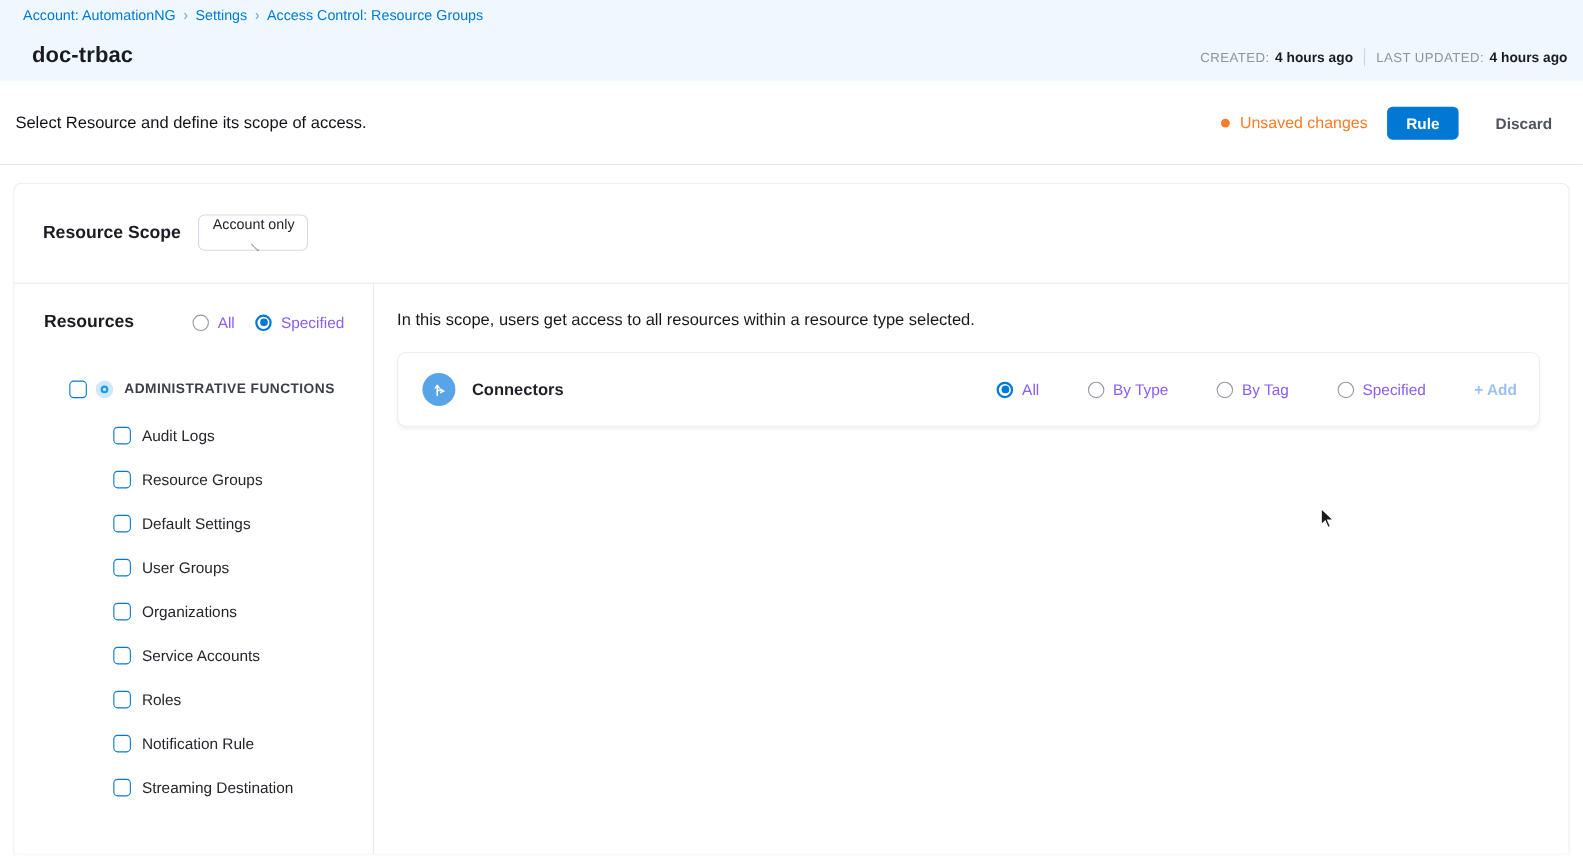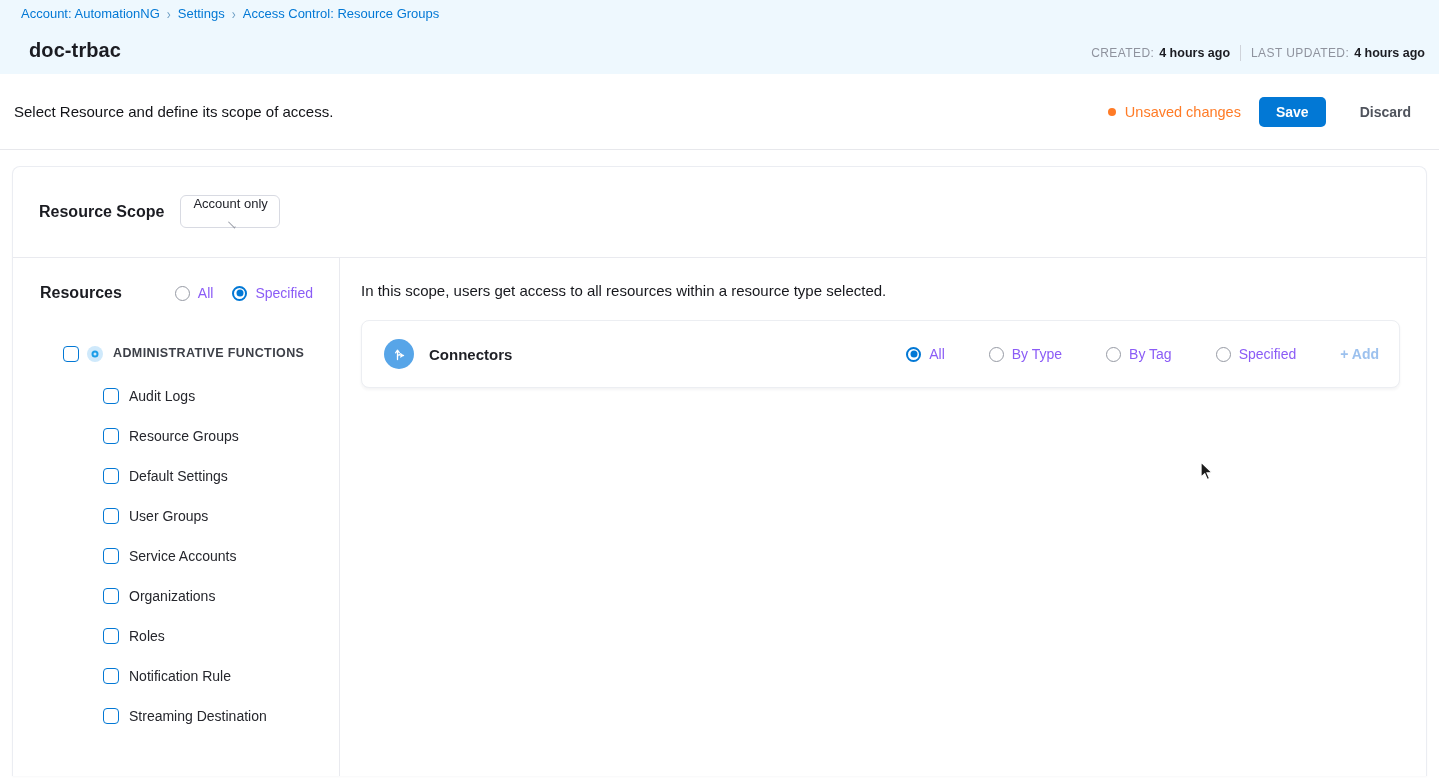--- a/index.html
+++ b/index.html
@@ -128,21 +128,21 @@
     </div>
   </div>
 
   <div class="toolbar">
     <div class="toolbar-desc">Select Resource and define its scope of access.</div>
     <div class="toolbar-right">
       <div class="unsaved">
         <span class="unsaved-dot"></span>
         <span>Unsaved changes</span>
       </div>
-      <button class="save-btn">Save</button>
+      <button class="save-btn">Rule</button>
       <button class="discard-btn">Discard</button>
     </div>
   </div>
 
   <div class="content">
     <div class="card">
 
       <div class="scope-section">
         <div class="scope-label">Resource Scope</div>
         <div class="scope-select">
@@ -186,25 +186,25 @@
                 <div class="child-row">
                   <span class="checkbox"></span>
                   <span class="child-label">Default Settings</span>
                 </div>
                 <div class="child-row">
                   <span class="checkbox"></span>
                   <span class="child-label">User Groups</span>
                 </div>
                 <div class="child-row">
                   <span class="checkbox"></span>
+                  <span class="child-label">Organizations</span>
+                </div>
+                <div class="child-row">
+                  <span class="checkbox"></span>
                   <span class="child-label">Service Accounts</span>
-                </div>
-                <div class="child-row">
-                  <span class="checkbox"></span>
-                  <span class="child-label">Organizations</span>
                 </div>
                 <div class="child-row">
                   <span class="checkbox"></span>
                   <span class="child-label">Roles</span>
                 </div>
                 <div class="child-row">
                   <span class="checkbox"></span>
                   <span class="child-label">Notification Rule</span>
                 </div>
                 <div class="child-row">

